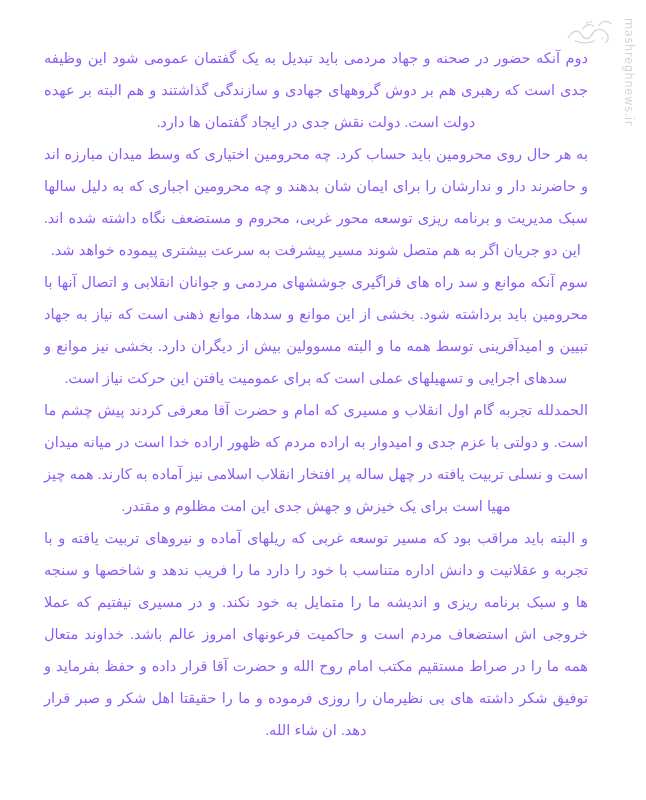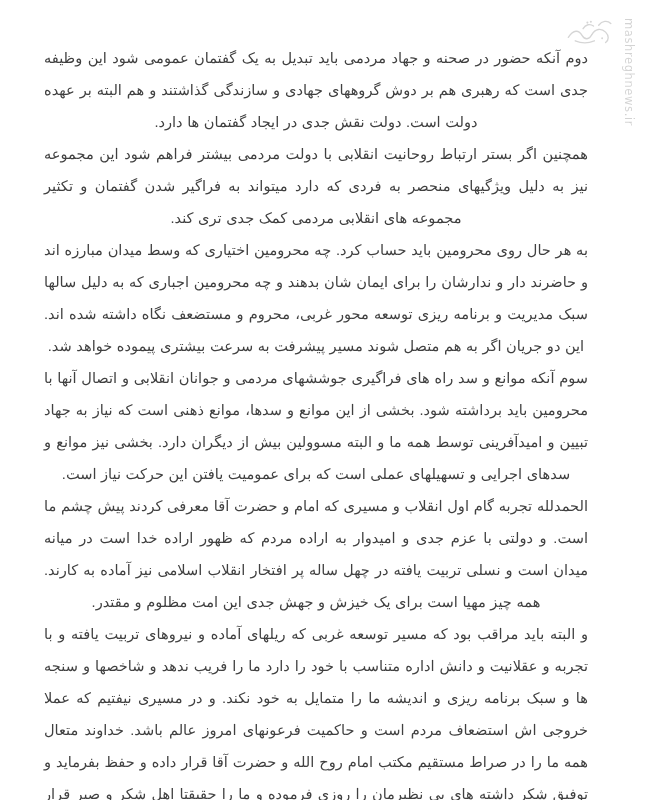--- a/index.html
+++ b/index.html
@@ -65,24 +65,24 @@
     right: 58px;
     left: 44px;
     direction: rtl;
     text-align: justify;
     text-align-last: center;
   }
 
   .para {
     margin: 0 0 0 0;
     padding: 0;
-    font-family: Liberation Sans, sans-serif;
+    font-family: Liberation Serif, serif;
     font-size: 14.6px;
     line-height: 32px;
-    color: #404040;
+    color: #8b5cf6;
     direction: rtl;
     text-align: justify;
     text-align-last: center;
     word-spacing: 0.5px;
   }
 </style>
 </head>
 <body>
 
 <div id="page">
@@ -100,21 +100,20 @@
         <circle cx="54" cy="24" r="2.4"></circle>
         <circle cx="62" cy="22" r="2.4"></circle>
         <circle cx="88" cy="60" r="2.2"></circle>
       </g>
     </svg>
     <div id="watermark-url">mashreghnews.ir</div>
   </div>
 
   <div id="body-text">
     <p class="para">دوم آنکه حضور در صحنه و جهاد مردمی باید تبدیل به یک گفتمان عمومی شود این وظیفه جدی است که رهبری هم بر دوش گروههای جهادی و سازندگی گذاشتند و هم البته بر عهده دولت است. دولت نقش جدی در ایجاد گفتمان ها دارد.</p>
-    <p class="para">همچنین اگر بستر ارتباط روحانیت انقلابی با دولت مردمی بیشتر فراهم شود این مجموعه نیز به دلیل ویژگیهای منحصر به فردی که دارد میتواند به فراگیر شدن گفتمان و تکثیر مجموعه های انقلابی مردمی کمک جدی تری کند.</p>
     <p class="para">به هر حال روی محرومین باید حساب کرد. چه محرومین اختیاری که وسط میدان مبارزه اند و حاضرند دار و ندارشان را برای ایمان شان بدهند و چه محرومین اجباری که به دلیل سالها سبک مدیریت و برنامه ریزی توسعه محور غربی، محروم و مستضعف نگاه داشته شده اند. این دو جریان اگر به هم متصل شوند مسیر پیشرفت به سرعت بیشتری پیموده خواهد شد.</p>
     <p class="para">سوم آنکه موانع و سد راه های فراگیری جوششهای مردمی و جوانان انقلابی و اتصال آنها با محرومین باید برداشته شود. بخشی از این موانع و سدها، موانع ذهنی است که نیاز به جهاد تبیین و امیدآفرینی توسط همه ما و البته مسوولین بیش از دیگران دارد. بخشی نیز موانع و سدهای اجرایی و تسهیلهای عملی است که برای عمومیت یافتن این حرکت نیاز است.</p>
     <p class="para">الحمدلله تجربه گام اول انقلاب و مسیری که امام و حضرت آقا معرفی کردند پیش چشم ما است. و دولتی با عزم جدی و امیدوار به اراده مردم که ظهور اراده خدا است در میانه میدان است و نسلی تربیت یافته در چهل ساله پر افتخار انقلاب اسلامی نیز آماده به کارند. همه چیز مهیا است برای یک خیزش و جهش جدی این امت مظلوم و مقتدر.</p>
     <p class="para">و البته باید مراقب بود که مسیر توسعه غربی که ریلهای آماده و نیروهای تربیت یافته و با تجربه و عقلانیت و دانش اداره متناسب با خود را دارد ما را فریب ندهد و شاخصها و سنجه ها و سبک برنامه ریزی و اندیشه ما را متمایل به خود نکند. و در مسیری نیفتیم که عملا خروجی اش استضعاف مردم است و حاکمیت فرعونهای امروز عالم باشد. خداوند متعال همه ما را در صراط مستقیم مکتب امام روح الله و حضرت آقا قرار داده و حفظ بفرماید و توفیق شکر داشته های بی نظیرمان را روزی فرموده و ما را حقیقتا اهل شکر و صبر قرار دهد. ان شاء الله.</p>
 
   </div>
 
 </div>
 
 </body></html>

